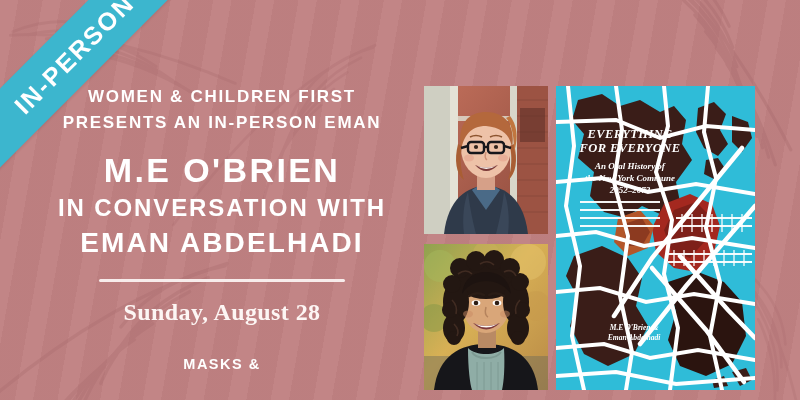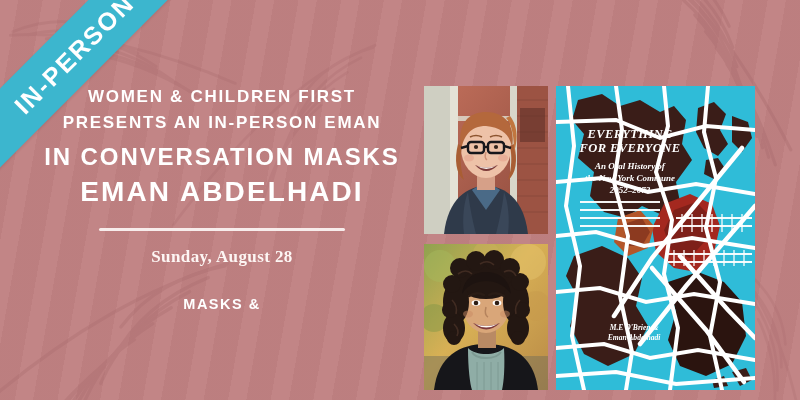--- a/index.html
+++ b/index.html
@@ -109,21 +109,21 @@
   #divider {
     margin: 21px auto 0 auto;
     width: 246px;
     height: 3px;
     background: #f7eceb;
     border-radius: 2px;
   }
 
   #event-date, #event-time {
     font-family: "Liberation Serif", serif;
-    font-size: 17px;
+    font-size: 24px;
     font-weight: bold;
     letter-spacing: 0.4px;
     line-height: 1.20;
     color: #fdf6f4;
   }
   #event-date { margin-top: 16px; }
 
   #requirements {
     margin-top: 26px;
   }
@@ -242,22 +242,23 @@
 
   <div id="corner-banner">
     <span class="banner-text">IN-PERSON</span>
   </div>
 
   <div id="text-column">
 
     <div class="presenter-line">WOMEN &amp; CHILDREN FIRST</div>
     <div class="presenter-line">PRESENTS AN IN-PERSON EMAN</div>
 
-
-    <div id="conversation-line">IN CONVERSATION MASKS</div>
+    <div id="headliner-name">M.E O'BRIEN</div>
+
+    <div id="conversation-line">IN CONVERSATION WITH</div>
 
     <div id="cohost-name">EMAN ABDELHADI</div>
 
     <div id="divider"></div>
 
     <div id="event-date">Sunday, August 28</div>
 
     <div id="requirements">
       <div class="requirement-line">MASKS &amp;</div>
 

